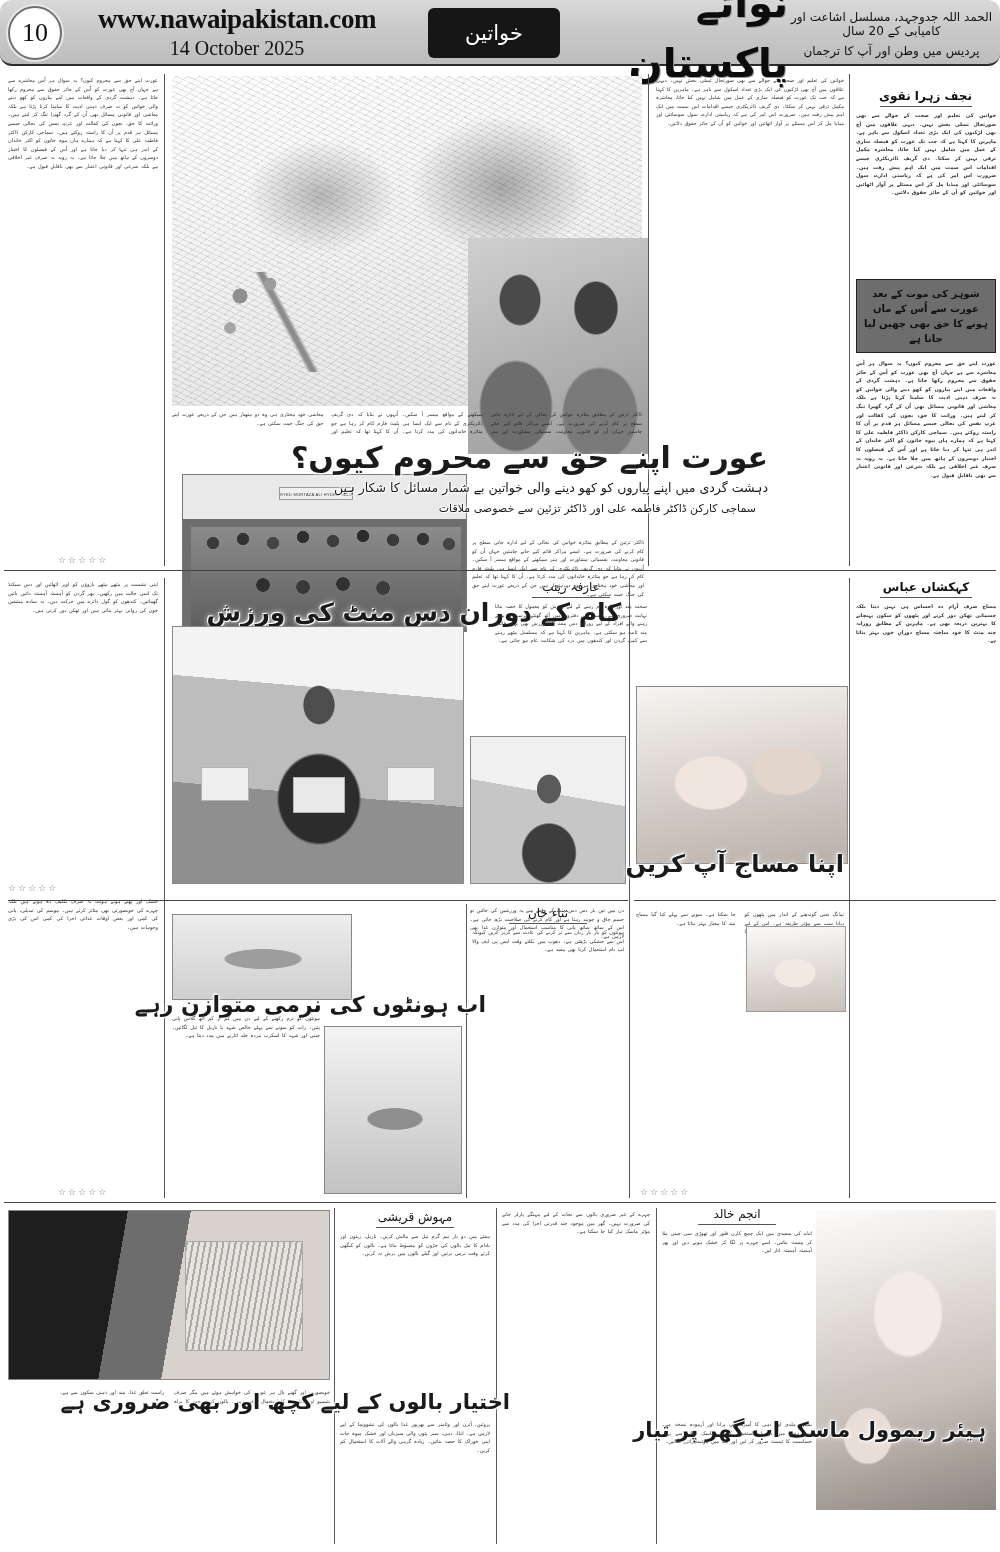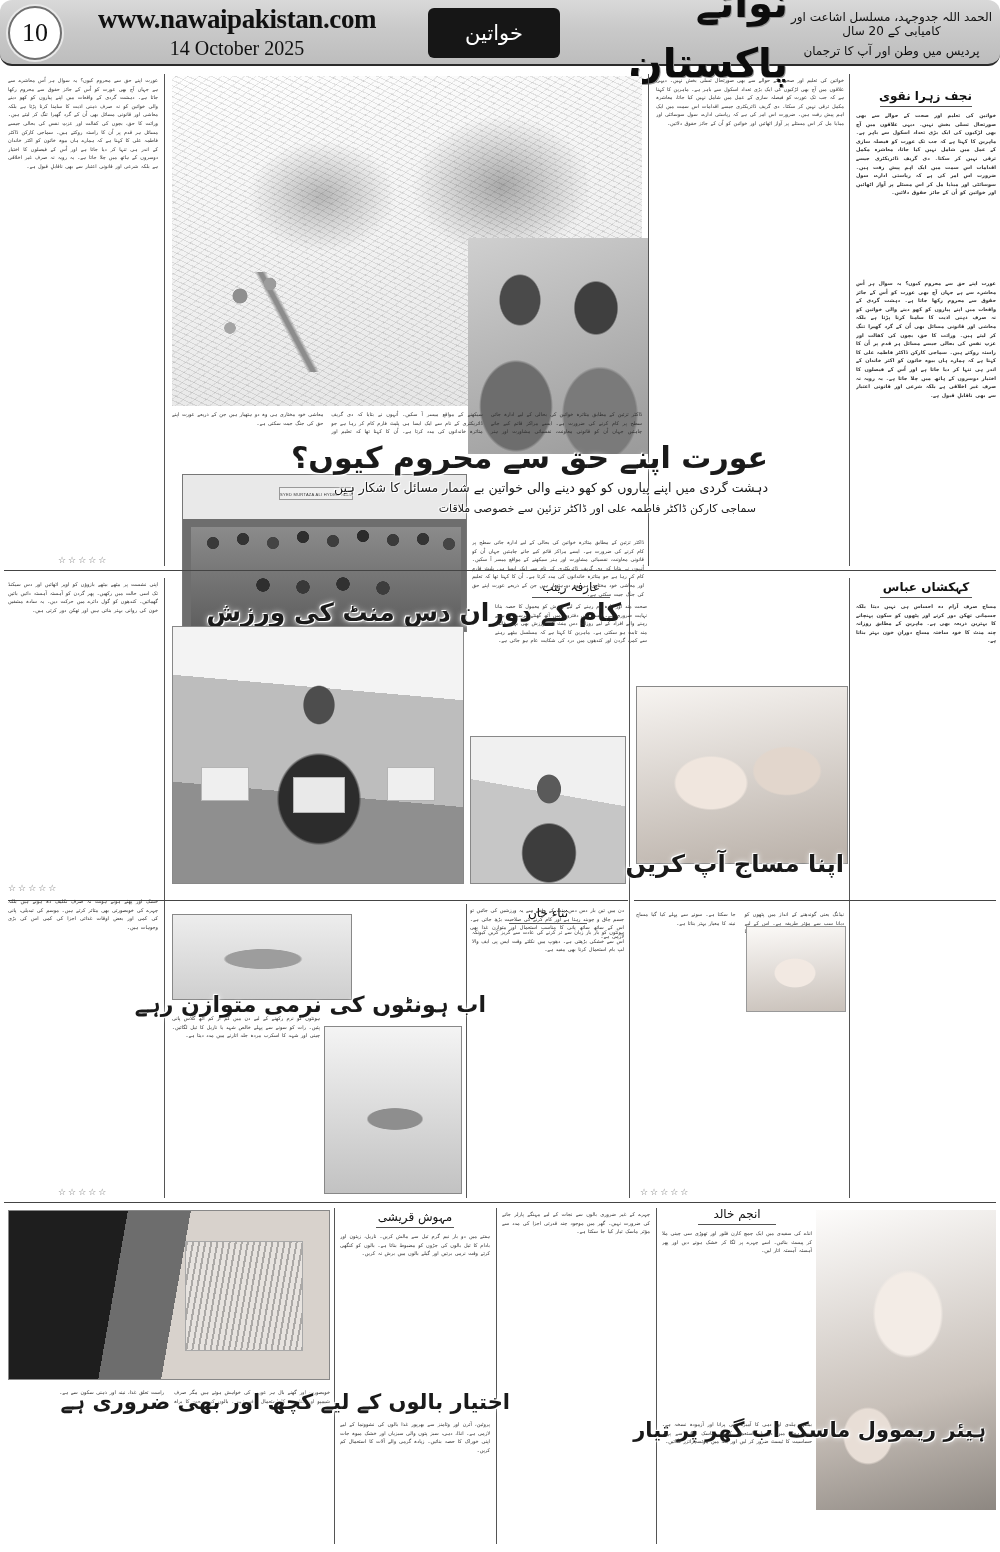--- a/index.html
+++ b/index.html
@@ -212,20 +212,23 @@
     <div class="col" style="left:178px; top:566px; width:462px; height:0;"></div>
 
     <div class="col" style="left:652px; top:6px; width:188px; height:552px;">
       <div class="col-text tight" style="height:548px;">خواتین کی تعلیم اور صحت کے حوالے سے بھی صورتحال تسلی بخش نہیں۔ دیہی علاقوں میں آج بھی لڑکیوں کی ایک بڑی تعداد اسکول سے باہر ہے۔ ماہرین کا کہنا ہے کہ جب تک عورت کو فیصلہ سازی کے عمل میں شامل نہیں کیا جاتا، معاشرہ مکمل ترقی نہیں کر سکتا۔ دی گریف ڈائریکٹری جیسے اقدامات اس سمت میں ایک اہم پیش رفت ہیں۔ ضرورت اس امر کی ہے کہ ریاستی ادارے، سول سوسائٹی اور میڈیا مل کر اس مسئلے پر آواز اٹھائیں اور خواتین کو اُن کے جائز حقوق دلائیں۔</div>
     </div>
 
     <div class="col" style="left:852px; top:19px; width:140px; height:552px;font-weight:bold;">
       <div class="byline" style="width:92px;">نجف زہرا نقوی</div>
       <div class="col-text tight" style="height:162px;">خواتین کی تعلیم اور صحت کے حوالے سے بھی صورتحال تسلی بخش نہیں۔ دیہی علاقوں میں آج بھی لڑکیوں کی ایک بڑی تعداد اسکول سے باہر ہے۔ ماہرین کا کہنا ہے کہ جب تک عورت کو فیصلہ سازی کے عمل میں شامل نہیں کیا جاتا، معاشرہ مکمل ترقی نہیں کر سکتا۔ دی گریف ڈائریکٹری جیسے اقدامات اس سمت میں ایک اہم پیش رفت ہیں۔ ضرورت اس امر کی ہے کہ ریاستی ادارے، سول سوسائٹی اور میڈیا مل کر اس مسئلے پر آواز اٹھائیں اور خواتین کو اُن کے جائز حقوق دلائیں۔</div>
 
+      <div style="margin-top:6px; background:#6d6d6d; border:1px solid #222; padding:6px 5px;
+                  direction:rtl; text-align:center; color:#111; font-size:10px; line-height:15px;
+                  font-family:'DejaVu Sans', sans-serif;">شوہر کی موت کے بعد عورت سے اُس کے ماں ہونے کا حق بھی چھین لیا جاتا ہے</div>
 
       <div class="col-text tight" style="height:248px; margin-top:6px;">عورت اپنے حق سے محروم کیوں؟ یہ سوال ہر اُس معاشرے سے ہے جہاں آج بھی عورت کو اُس کے جائز حقوق سے محروم رکھا جاتا ہے۔ دہشت گردی کے واقعات میں اپنے پیاروں کو کھو دینے والی خواتین کو نہ صرف ذہنی اذیت کا سامنا کرنا پڑتا ہے بلکہ معاشی اور قانونی مسائل بھی اُن کے گرد گھیرا تنگ کر لیتے ہیں۔ وراثت کا حق، بچوں کی کفالت اور عزتِ نفس کی بحالی جیسے مسائل ہر قدم پر اُن کا راستہ روکتے ہیں۔ سماجی کارکن ڈاکٹر فاطمہ علی کا کہنا ہے کہ ہمارے ہاں بیوہ خاتون کو اکثر خاندان کے اندر ہی تنہا کر دیا جاتا ہے اور اُس کے فیصلوں کا اختیار دوسروں کے ہاتھ میں چلا جاتا ہے۔ یہ رویہ نہ صرف غیر اخلاقی ہے بلکہ شرعی اور قانونی اعتبار سے بھی ناقابلِ قبول ہے۔</div>
     </div>
   </div>
 
   <div class="hr" style="left:4px; top:570px; width:992px;"></div>
   <div class="stars" style="position:absolute; left:58px; top:552px;">☆☆☆☆☆</div>
 
   <div id="sec2">
 

